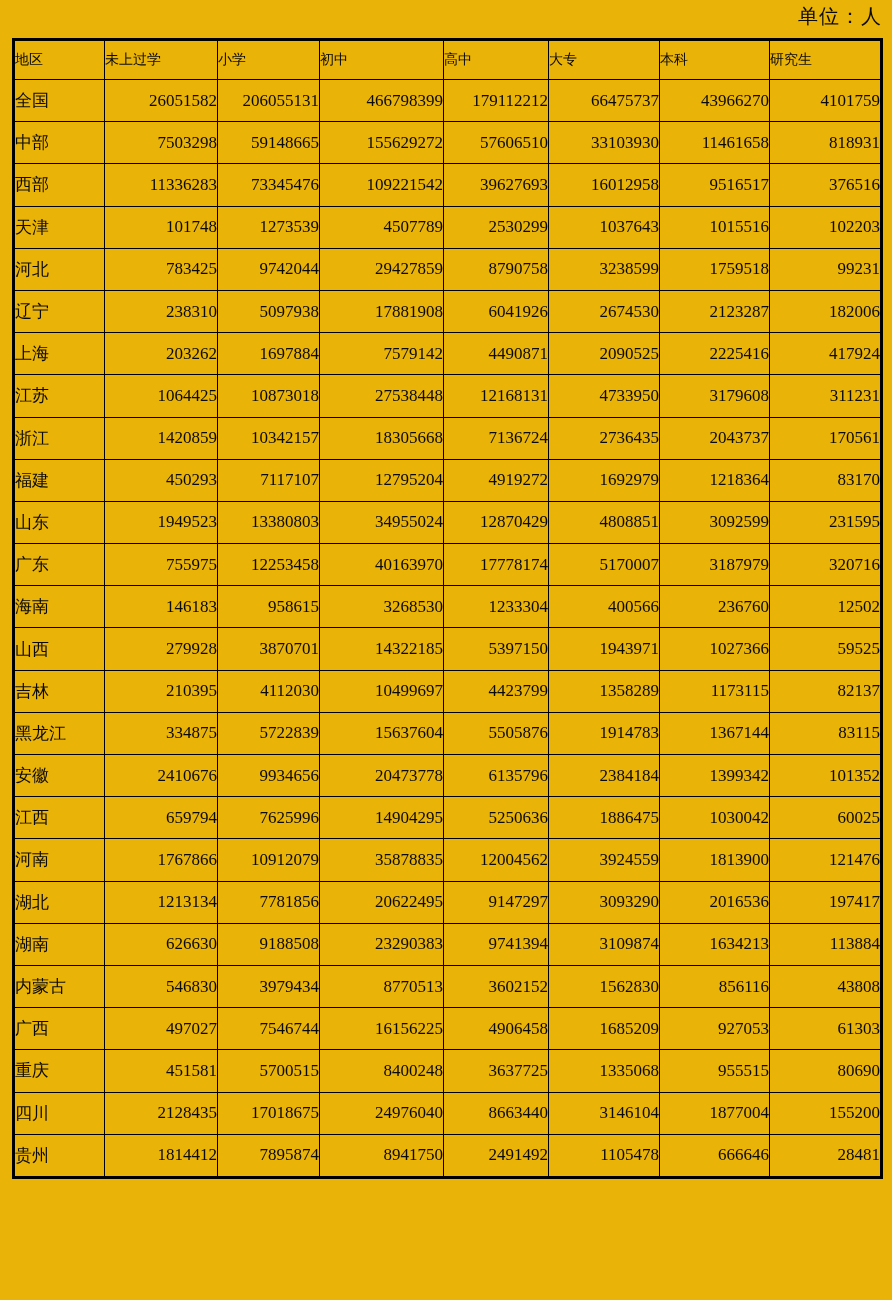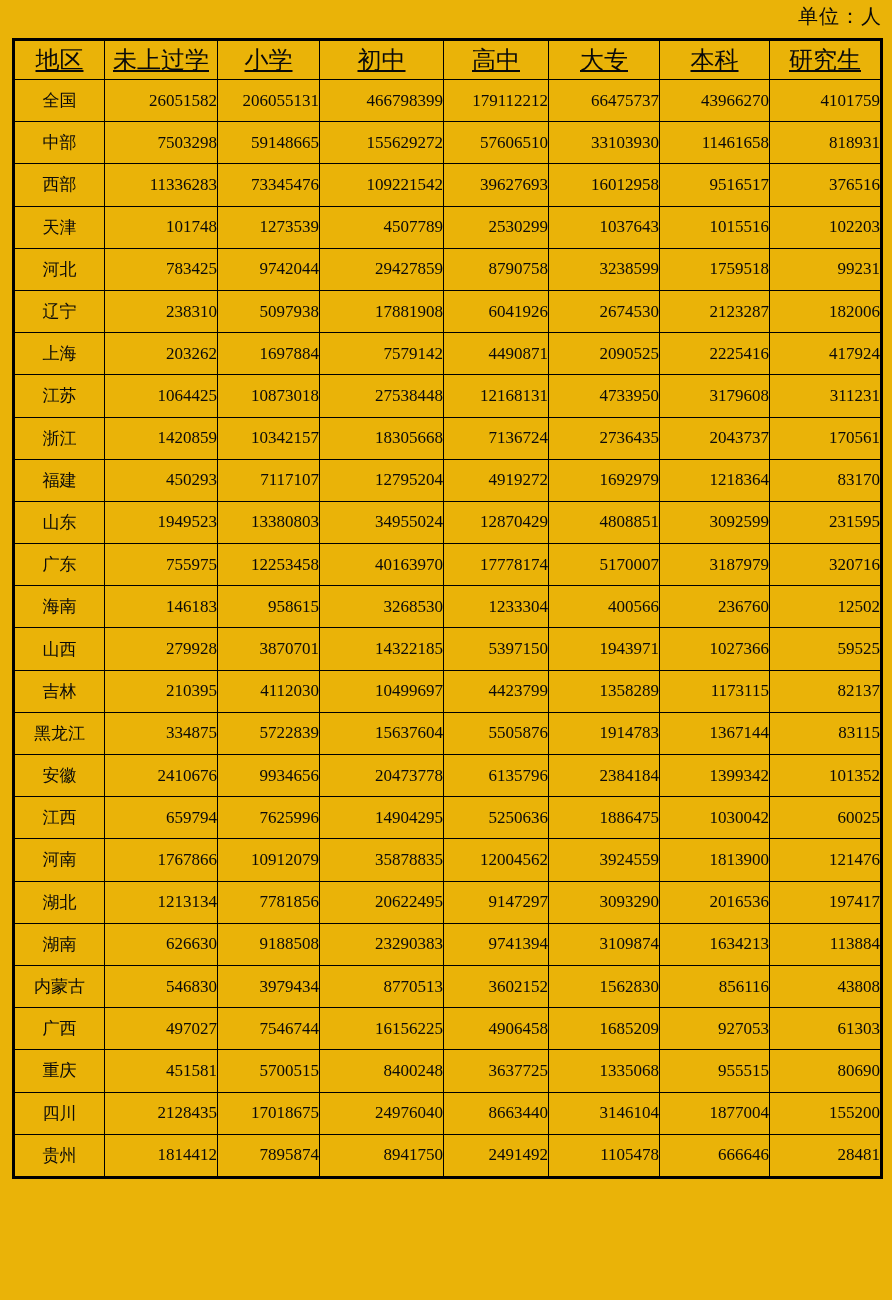--- a/index.html
+++ b/index.html
@@ -42,30 +42,29 @@
   table.data-table th,
   table.data-table td {
     border: 1.5px solid #000;
     padding: 0;
     font-weight: normal;
     overflow: hidden;
     white-space: nowrap;
   }
   table.data-table th {
     height: 38px;
-    font-size: 24px;
-    text-align: center;
-    text-decoration: underline;
+    font-size: 14px;
+    text-align: left;
   }
   table.data-table td {
     height: 41.2px;
     font-size: 17px;
   }
   td.region-cell {
-    text-align: center;
+    text-align: left;
   }
   td.value-cell {
     text-align: right;
     padding-right: 16px;
     font-family: "Liberation Serif", "DejaVu Serif", serif;
   }
 </style>
 </head>
 <body>
 

